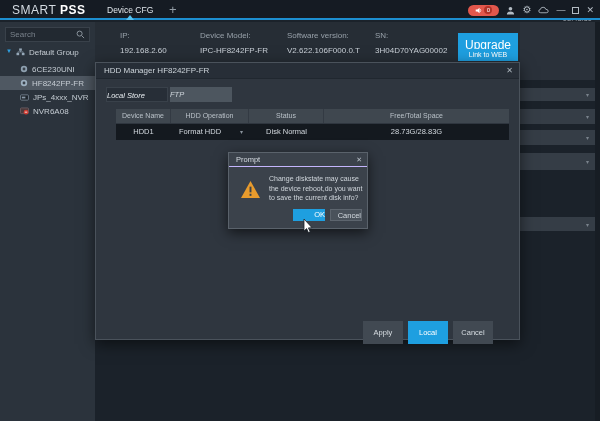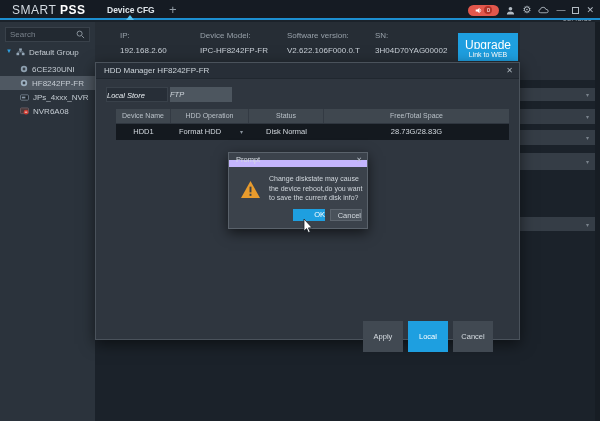--- a/index.html
+++ b/index.html
@@ -9,21 +9,21 @@
     background:#1b222a; font-family:"Liberation Sans", sans-serif;
     -webkit-font-smoothing:antialiased; user-select:none;
   }
   
   .titlebar { position:absolute; left:0; top:0; width:600px; height:20px;
     background:#151b23; border-bottom:2px solid #1d8fd0; z-index:5; }
   .logo { position:absolute; left:12px; top:0; height:20px; line-height:20px;
     font-size:12px; letter-spacing:.5px; color:#d4dbe2; }
   .logo b { color:#ffffff; font-weight:bold; }
   .tab { position:absolute; left:103px; top:0; height:20px; line-height:20px;
-    font-size:8.5px; font-weight:bold; color:#dfe5ea; padding:0 4px; }
+    font-size:8.5px; font-weight:normal; color:#dfe5ea; padding:0 4px; }
   .tab-indicator { position:absolute; left:126px; top:15px; width:0; height:0;
     border-left:4px solid transparent; border-right:4px solid transparent;
     border-bottom:5px solid #56c0ee; }
   .tab-add { position:absolute; left:166px; top:0; height:20px; line-height:19px;
     font-size:13px; color:#929ca5; padding:0 3px; }
   .tb-right { position:absolute; right:6px; top:0; height:20px;
     display:flex; align-items:center; gap:7px; }
   .alarm-pill { width:31px; height:11px; border-radius:6px; background:#e2574c;
     display:flex; align-items:center; justify-content:center; gap:2px; }
   .alarm-count { width:8px; height:8px; border-radius:4px; background:#b23228;
@@ -81,31 +81,31 @@
   .tbl-head div { font-size:7px; color:#b9c1c8; text-align:center; line-height:14px;
     border-right:1px solid #333a43; overflow:hidden; }
   .tbl-head div:last-child { border-right:none; }
   .tbl-row { position:absolute; left:20px; top:61px; width:393px; height:16px;
     background:#14191f; display:grid; grid-template-columns:55px 78px 75px 1fr; }
   .tbl-row div { font-size:7.5px; color:#d2d8de; line-height:16px; text-align:center; }
   .cell-op { display:flex; align-items:center; justify-content:space-between;
     padding:0 6px 0 8px; text-align:left !important; }
   .cell-op .dd { color:#8a939c; font-size:6px; }
   .hdd-footer { position:absolute; left:0; right:12px; top:258px; height:14px; }
-  .f-btn { position:absolute; width:40px; height:31px; font-size:7.5px; line-height:13px;
+  .f-btn { position:absolute; width:40px; height:23px; font-size:7.5px; line-height:13px;
     text-align:center; border:none; font-family:"Liberation Sans",sans-serif; }
   .f-apply { left:267px; background:#414952; color:#d6dce1; }
   .f-save  { left:312px; }
   .f-cancel{ left:357px; background:#414952; color:#d6dce1; }
   
   .prompt { position:absolute; left:228px; top:152px; width:140px; height:77px;
     background:#3b424b; border:1px solid #5a626b; box-shadow:0 4px 12px rgba(0,0,0,.6);
     z-index:20; }
   .prompt-title { position:absolute; left:0; top:0; right:0; height:14px;
-    border-bottom:7px solid #c4b5fd; }
+    border-bottom:1px solid #c4b5fd; }
   .prompt-title .t { position:absolute; left:7px; line-height:14px; font-size:7.5px; color:#d6dce2; }
   .prompt-close { position:absolute; right:5px; line-height:14px; font-size:7px; color:#b7bfc7; }
   .warn-ico { position:absolute; left:11px; top:27px; }
   .prompt-msg { position:absolute; left:40px; top:21px; width:94px; font-size:7px;
     line-height:9.5px; color:#d0d6dc; }
   .p-btn { position:absolute; top:56px; width:32px; height:12px; font-size:7.5px;
     line-height:12px; text-align:right; border:none; font-family:"Liberation Sans",sans-serif; }
   .p-ok { left:64px; }
   .p-cancel { left:101px; background:#4a525b; color:#d3d9df; border:1px solid #5d656e; }
   .cursor { position:absolute; left:303px; top:219px; z-index:30; }

